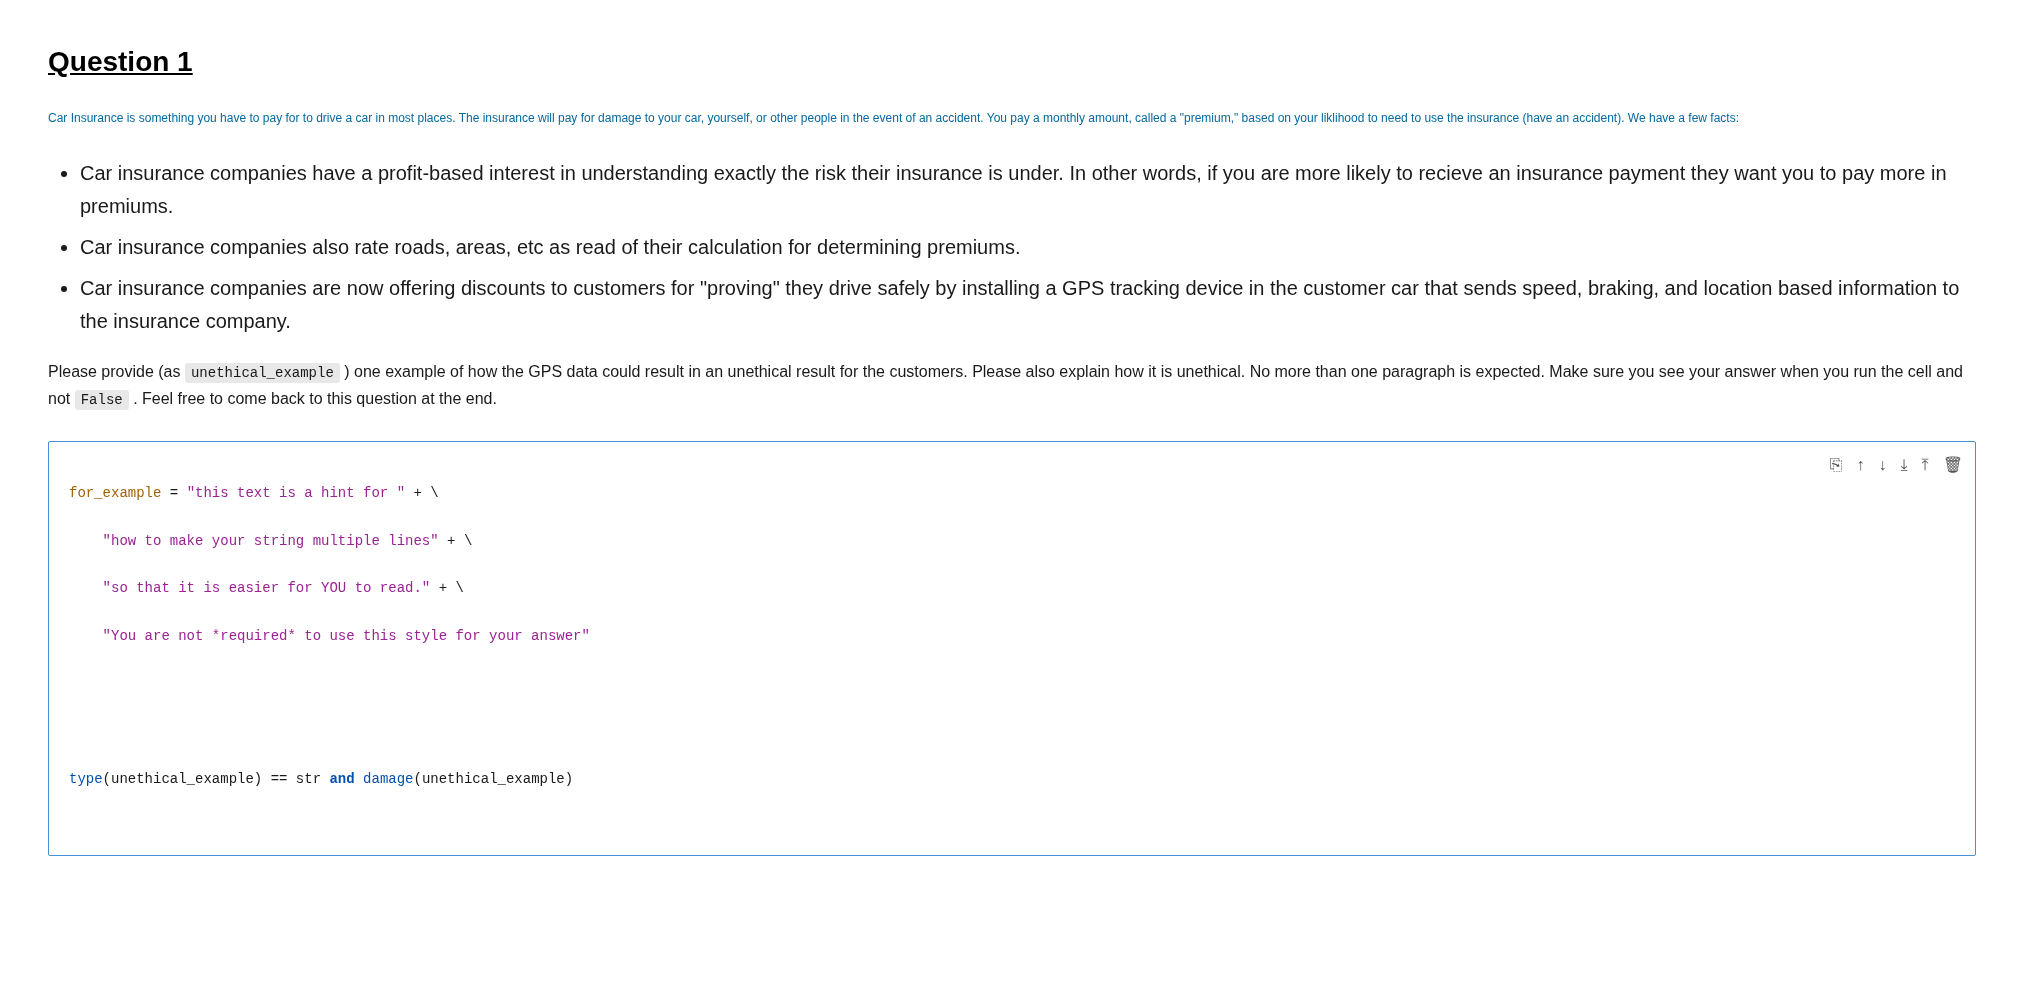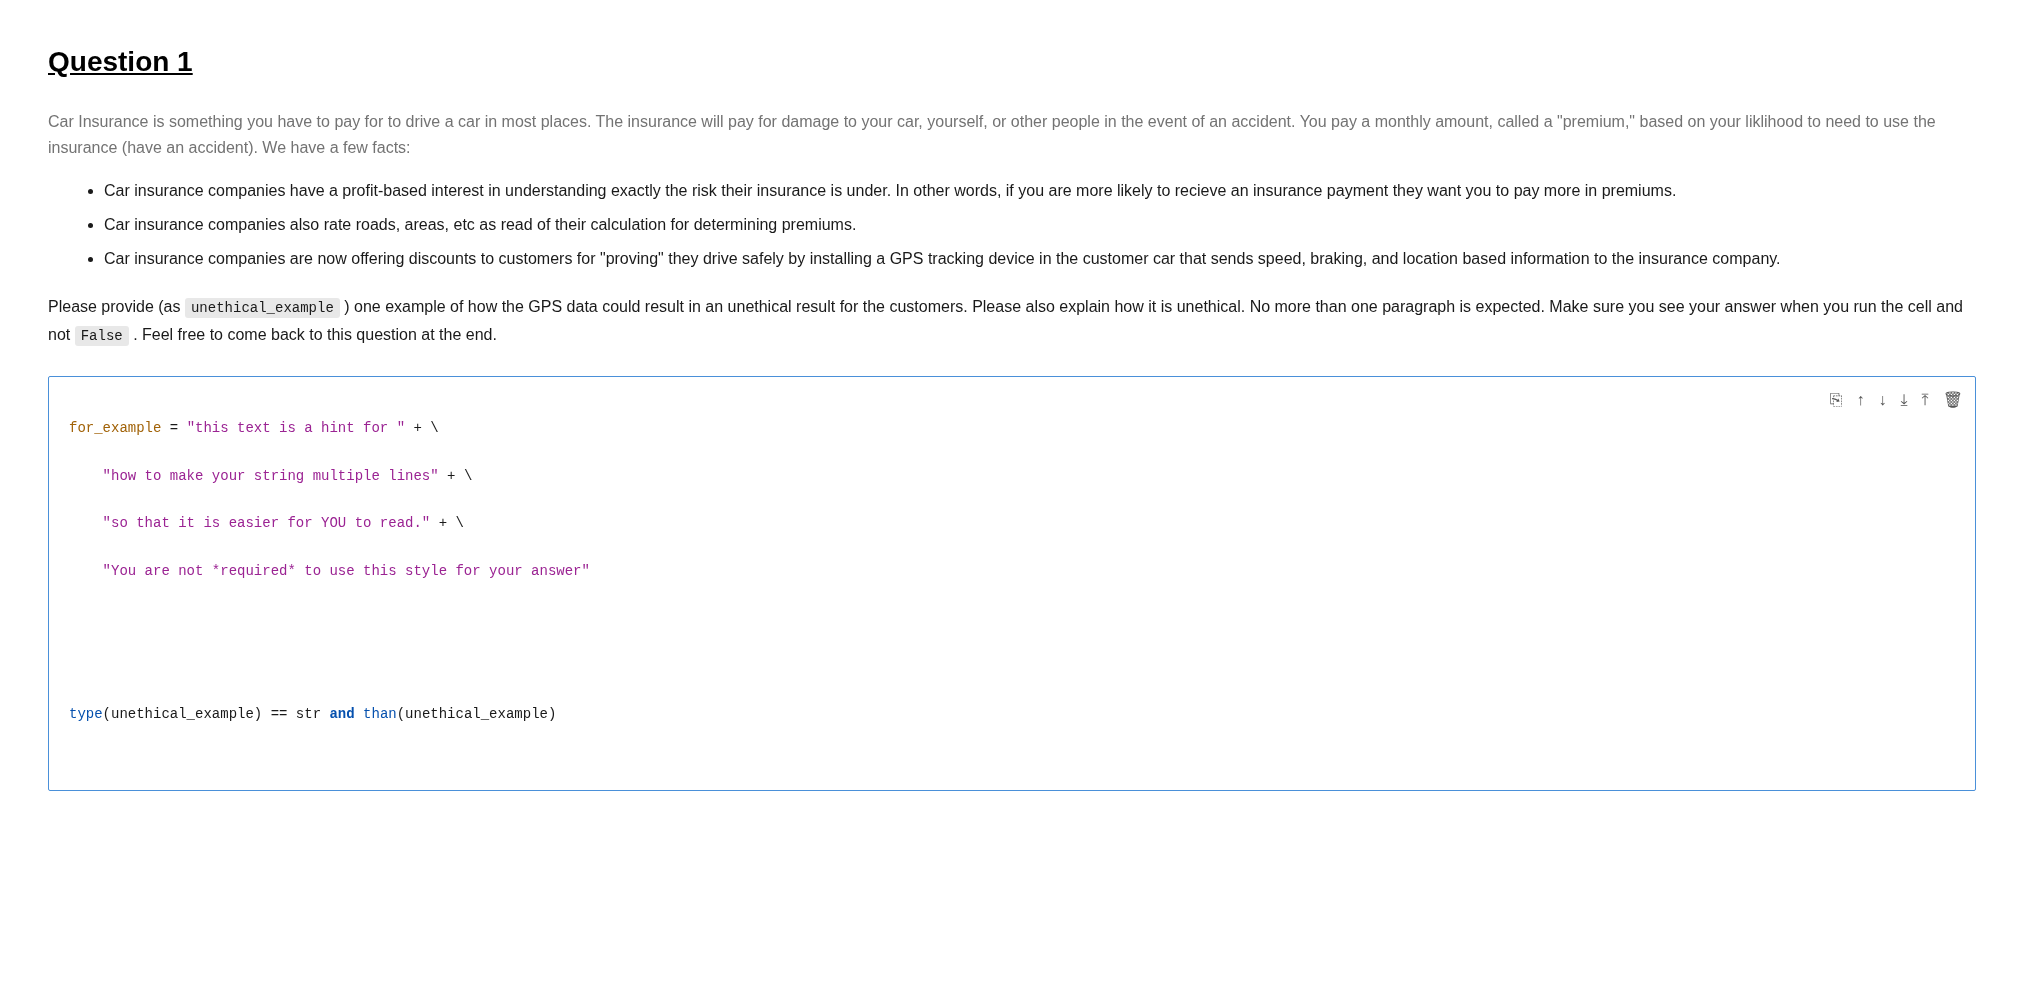--- a/index.html
+++ b/index.html
@@ -20,36 +20,35 @@
 
     .question-title {
       font-size: 28px;
       font-weight: 700;
       margin-bottom: 24px;
       color: #000;
       text-decoration: underline;
     }
 
     .intro-text {
-      margin-bottom: 16px;
-      font-size: 16px;
+      margin-bottom: 28px;
+      font-size: 12px;
       line-height: 1.65;
-      color: #737373;
+      color: #0369a1;
     }
 
     .bullet-list {
       margin-left: 32px;
       margin-bottom: 20px;
     }
 
     .bullet-list li {
       margin-bottom: 8px;
       line-height: 1.65;
-      font-size: 16px;
-      margin-left: 24px;
+      font-size: 20px;
     }
 
     .instruction-text {
       margin-bottom: 28px;
       font-size: 16px;
       line-height: 1.7;
       color: #1a1a1a;
     }
 
     code.inline {
@@ -137,15 +136,15 @@
     <span class="toolbar-icon" title="Add Cell Below">⤒</span>
     <span class="toolbar-icon" title="Delete">🗑</span>
   </div>
   <div class="code-content">
 <span class="code-line"><span class="kw-var">for_example</span> <span class="kw-equals">=</span> <span class="kw-string">"this text is a hint for "</span> <span class="kw-concat">+ \</span></span>
 <span class="code-line">    <span class="kw-string">"how to make your string multiple lines"</span> <span class="kw-concat">+ \</span></span>
 <span class="code-line">    <span class="kw-string">"so that it is easier for YOU to read."</span> <span class="kw-concat">+ \</span></span>
 <span class="code-line">    <span class="kw-string">"You are not *required* to use this style for your answer"</span></span>
 <span class="empty-line"></span>
 <span class="empty-line"></span>
-<span class="code-line"><span class="kw-builtin">type</span>(unethical_example) <span class="kw-operator">==</span> str <span class="kw-keyword">and</span> <span class="kw-builtin">than</span>(unethical_example)</span>
+<span class="code-line"><span class="kw-builtin">type</span>(unethical_example) <span class="kw-operator">==</span> str <span class="kw-keyword">and</span> <span class="kw-builtin">damage</span>(unethical_example)</span>
   </div>
 </div>
 
 </body></html>

